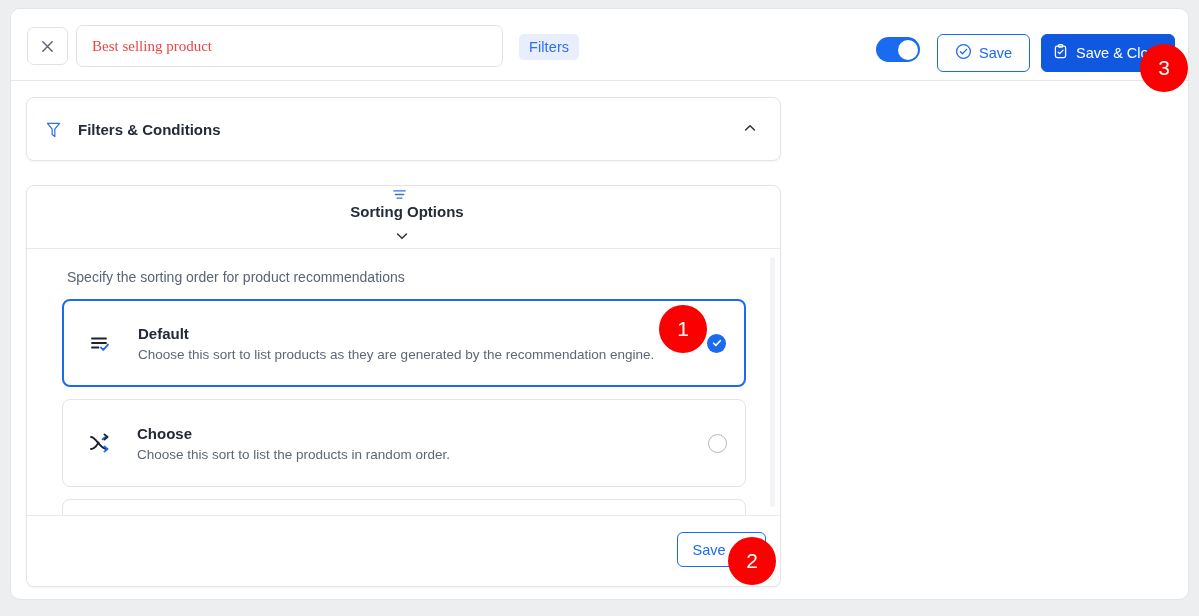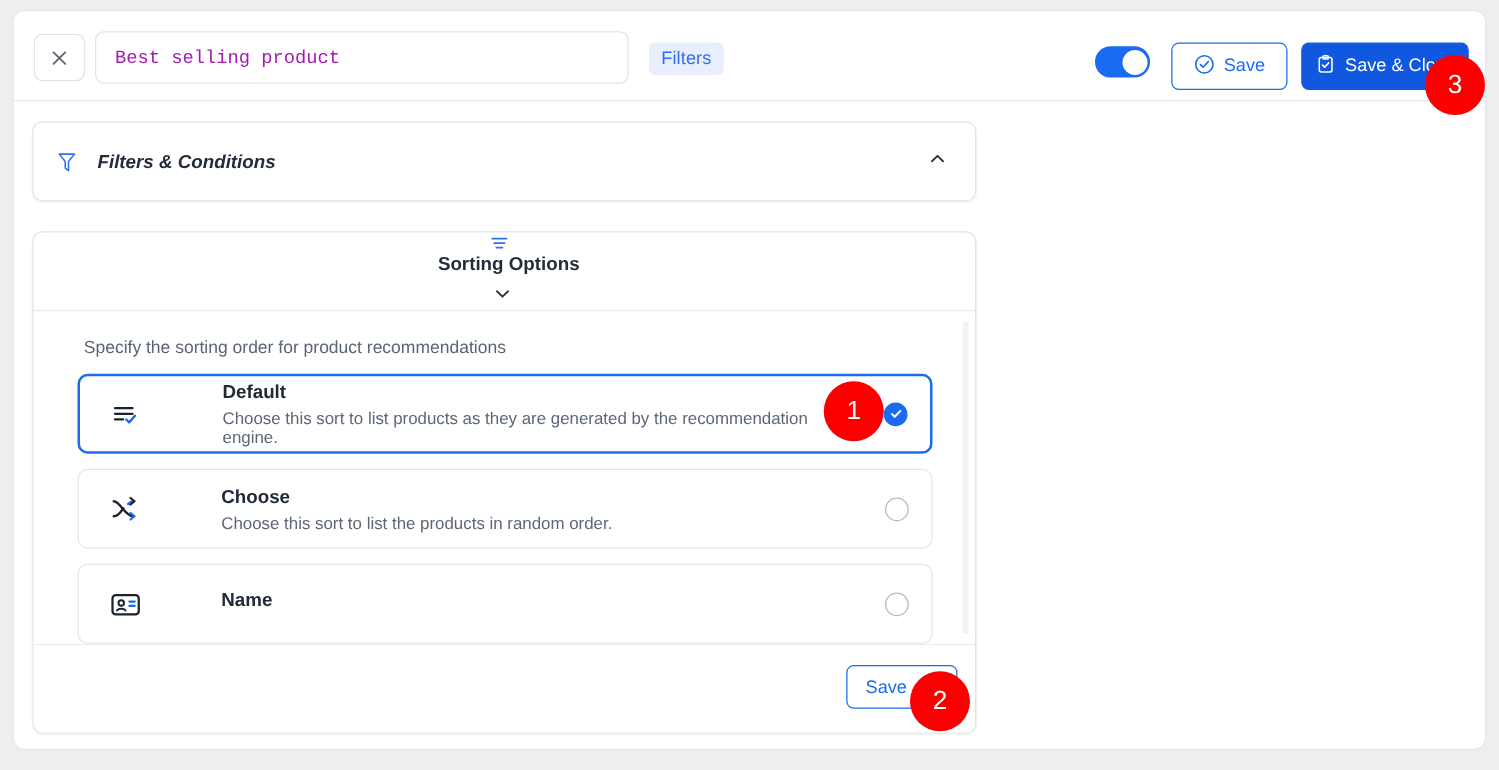--- a/index.html
+++ b/index.html
@@ -45,23 +45,23 @@
   }
   .close-btn svg { display: block; }
   .title-input {
     position: absolute;
     left: 65px; top: 16px;
     width: 427px; height: 42px;
     border: 1px solid #dfe3e8;
     border-radius: 7px;
     background: #fff;
     padding: 0 15px;
-    font-family: Liberation Mono, monospace;
+    font-family: Liberation Serif, serif;
     font-size: 15px;
-    color: #a21caf;
+    color: #ef4444;
     outline: none;
   }
   .generic-chip {
     position: absolute;
     left: 508px; top: 25px;
     height: 26px;
     padding: 0 10px;
     display: flex; align-items: center;
     background: #e8eefc;
     color: #2f6fed;
@@ -127,46 +127,45 @@
     cursor: pointer;
   }
   .panel-header .p-icon { width: 22px; display:flex; align-items:center; }
   .panel-title {
     margin-left: 11px;
     font-size: 15px;
     font-weight: bold;
     color: #242c3a;
     flex: 1;
   }
-  #filters-panel { top: 88px; height: 64px; font-style: italic; }
+  #filters-panel { top: 88px; height: 64px; }
   #sorting-panel { top: 176px; height: 402px; }
   #sorting-panel .panel-header { border-bottom: 1px solid #e7eaee; flex-direction: column; }
   
   .sorting-body {
     position: relative;
     height: 270px;
     overflow: hidden;
     padding: 0 14px;
   }
   .sorting-hint {
     font-size: 14px;
     color: #5a6474;
     padding: 20px 0 14px 26px;
   }
   .opt {
     position: relative;
     margin: 0 20px 12px 21px;
-    height: 64px;
+    height: 88px;
     border: 1px solid #e2e5e9;
     border-radius: 8px;
     background: #fff;
     display: flex; align-items: center;
     padding: 0 18px 0 20px;
     cursor: pointer;
-    gap: 40px;
   }
   .opt.selected {
     border: 2px solid #1a6bf0;
   }
   .opt .o-icon {
     width: 34px; height: 34px;
     display: flex; align-items: center; justify-content: center;
     flex: 0 0 34px;
   }
   .opt .o-text { margin-left: 20px; flex: 1; }

